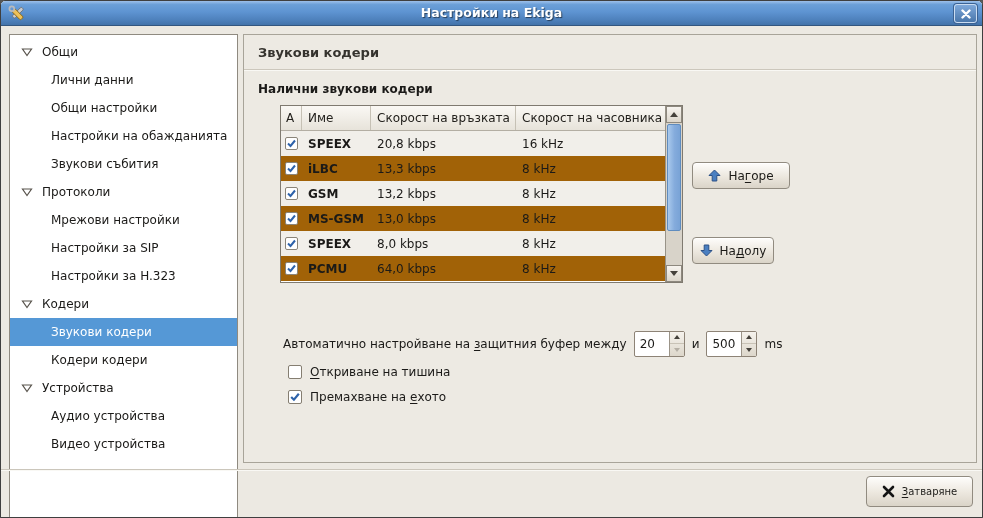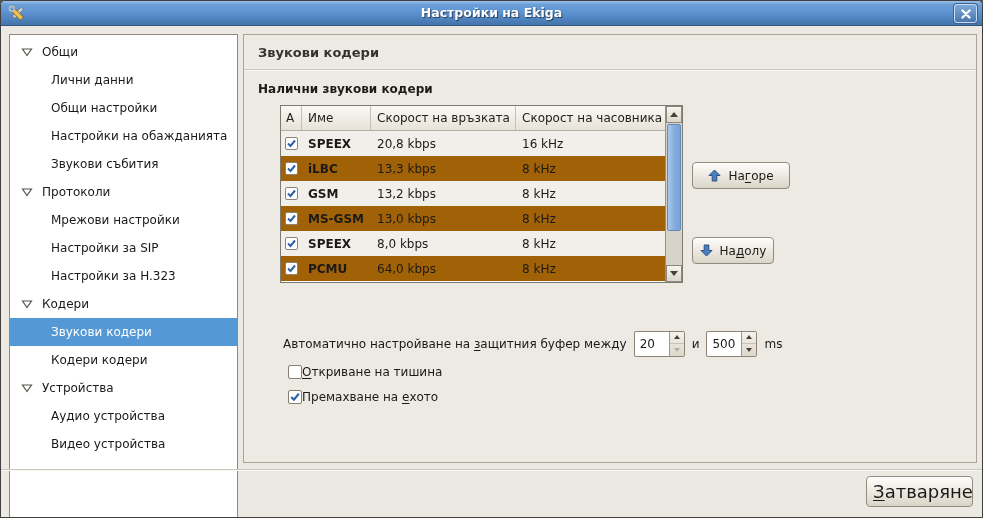--- a/index.html
+++ b/index.html
@@ -113,28 +113,28 @@
   .spin{ width:51px; height:26px; background:#fff; border:1px solid #8d8376; border-radius:2px; display:flex; }
   .spin .val{ flex:1; display:flex; align-items:center; padding-left:5px; }
   .spin .arrows{ width:15px; border-left:1px solid #9b9488; display:flex; flex-direction:column;
     background:linear-gradient(#f5f2ec,#ddd7cb); }
   .spin .ar{ flex:1; display:flex; align-items:center; justify-content:center; }
   .spin .ar + .ar{ border-top:1px solid #c8c2b6; }
   .sp-up{ width:0;height:0;border-left:3.5px solid transparent;border-right:3.5px solid transparent;border-bottom:4.5px solid #43403a; }
   .sp-down{ width:0;height:0;border-left:3.5px solid transparent;border-right:3.5px solid transparent;border-top:4.5px solid #43403a; }
   .sp-down.dim{ border-top-color:#b5afa5; }
 
-  .check-row{ position:absolute; left:44px; display:flex; align-items:center; }
+  .check-row{ position:absolute; left:44px; display:flex; align-items:center; gap:8px; }
   .row-silence{ top:330px; }
   .row-echo{ top:355px; }
 
   
   .footer-sep{ position:absolute; left:0; right:0; top:468px; height:2px;
     border-top:1px solid #cbc6bb; background:#f9f8f4; }
-  .btn-close{ left:865px; top:475px; width:107px; height:31px; font-size:18px; }
+  .btn-close{ left:865px; top:475px; width:107px; height:31px; font-size:10px; }
 </style>
 </head>
 <body>
 
 <div class="window">
 
   <div class="titlebar">
     <span class="app-icon">
       <svg viewBox="0 0 19 19" width="19" height="19">
         <rect x="8.2" y="1.5" width="3.4" height="13" rx="1.2" transform="rotate(45 9.5 9.5)" fill="#c9cbce" stroke="#6f7276" stroke-width="0.9"></rect>

